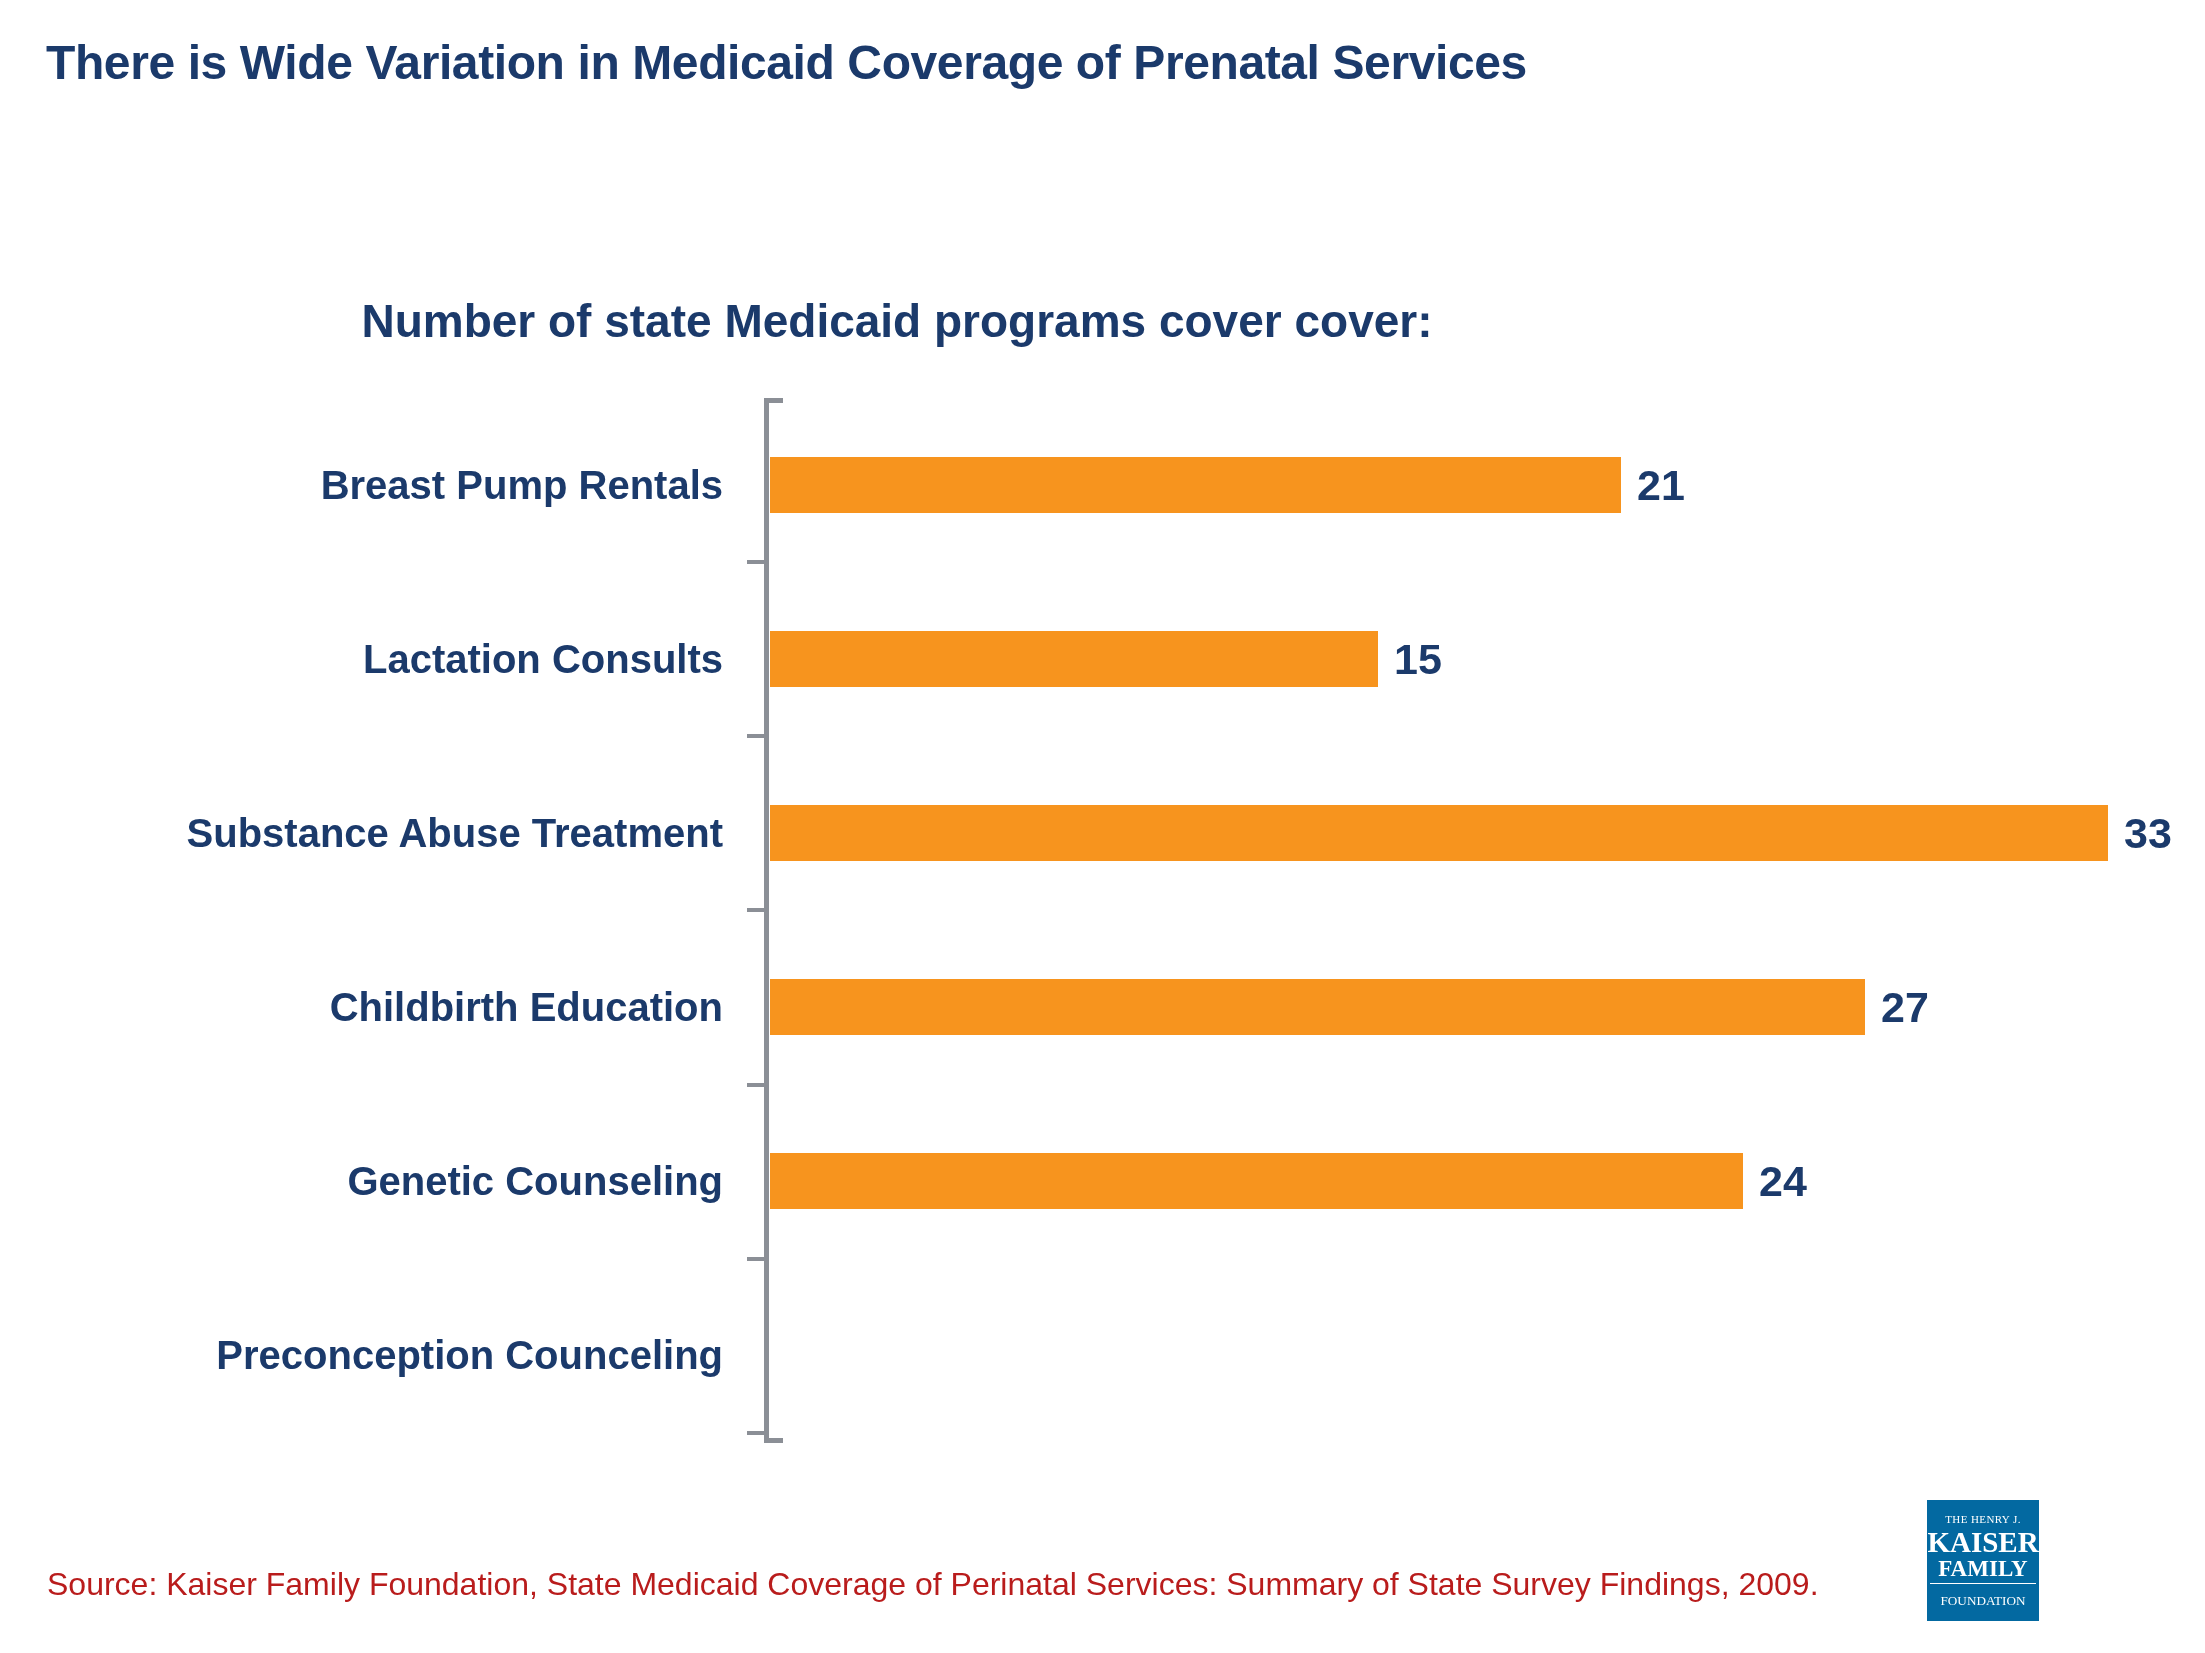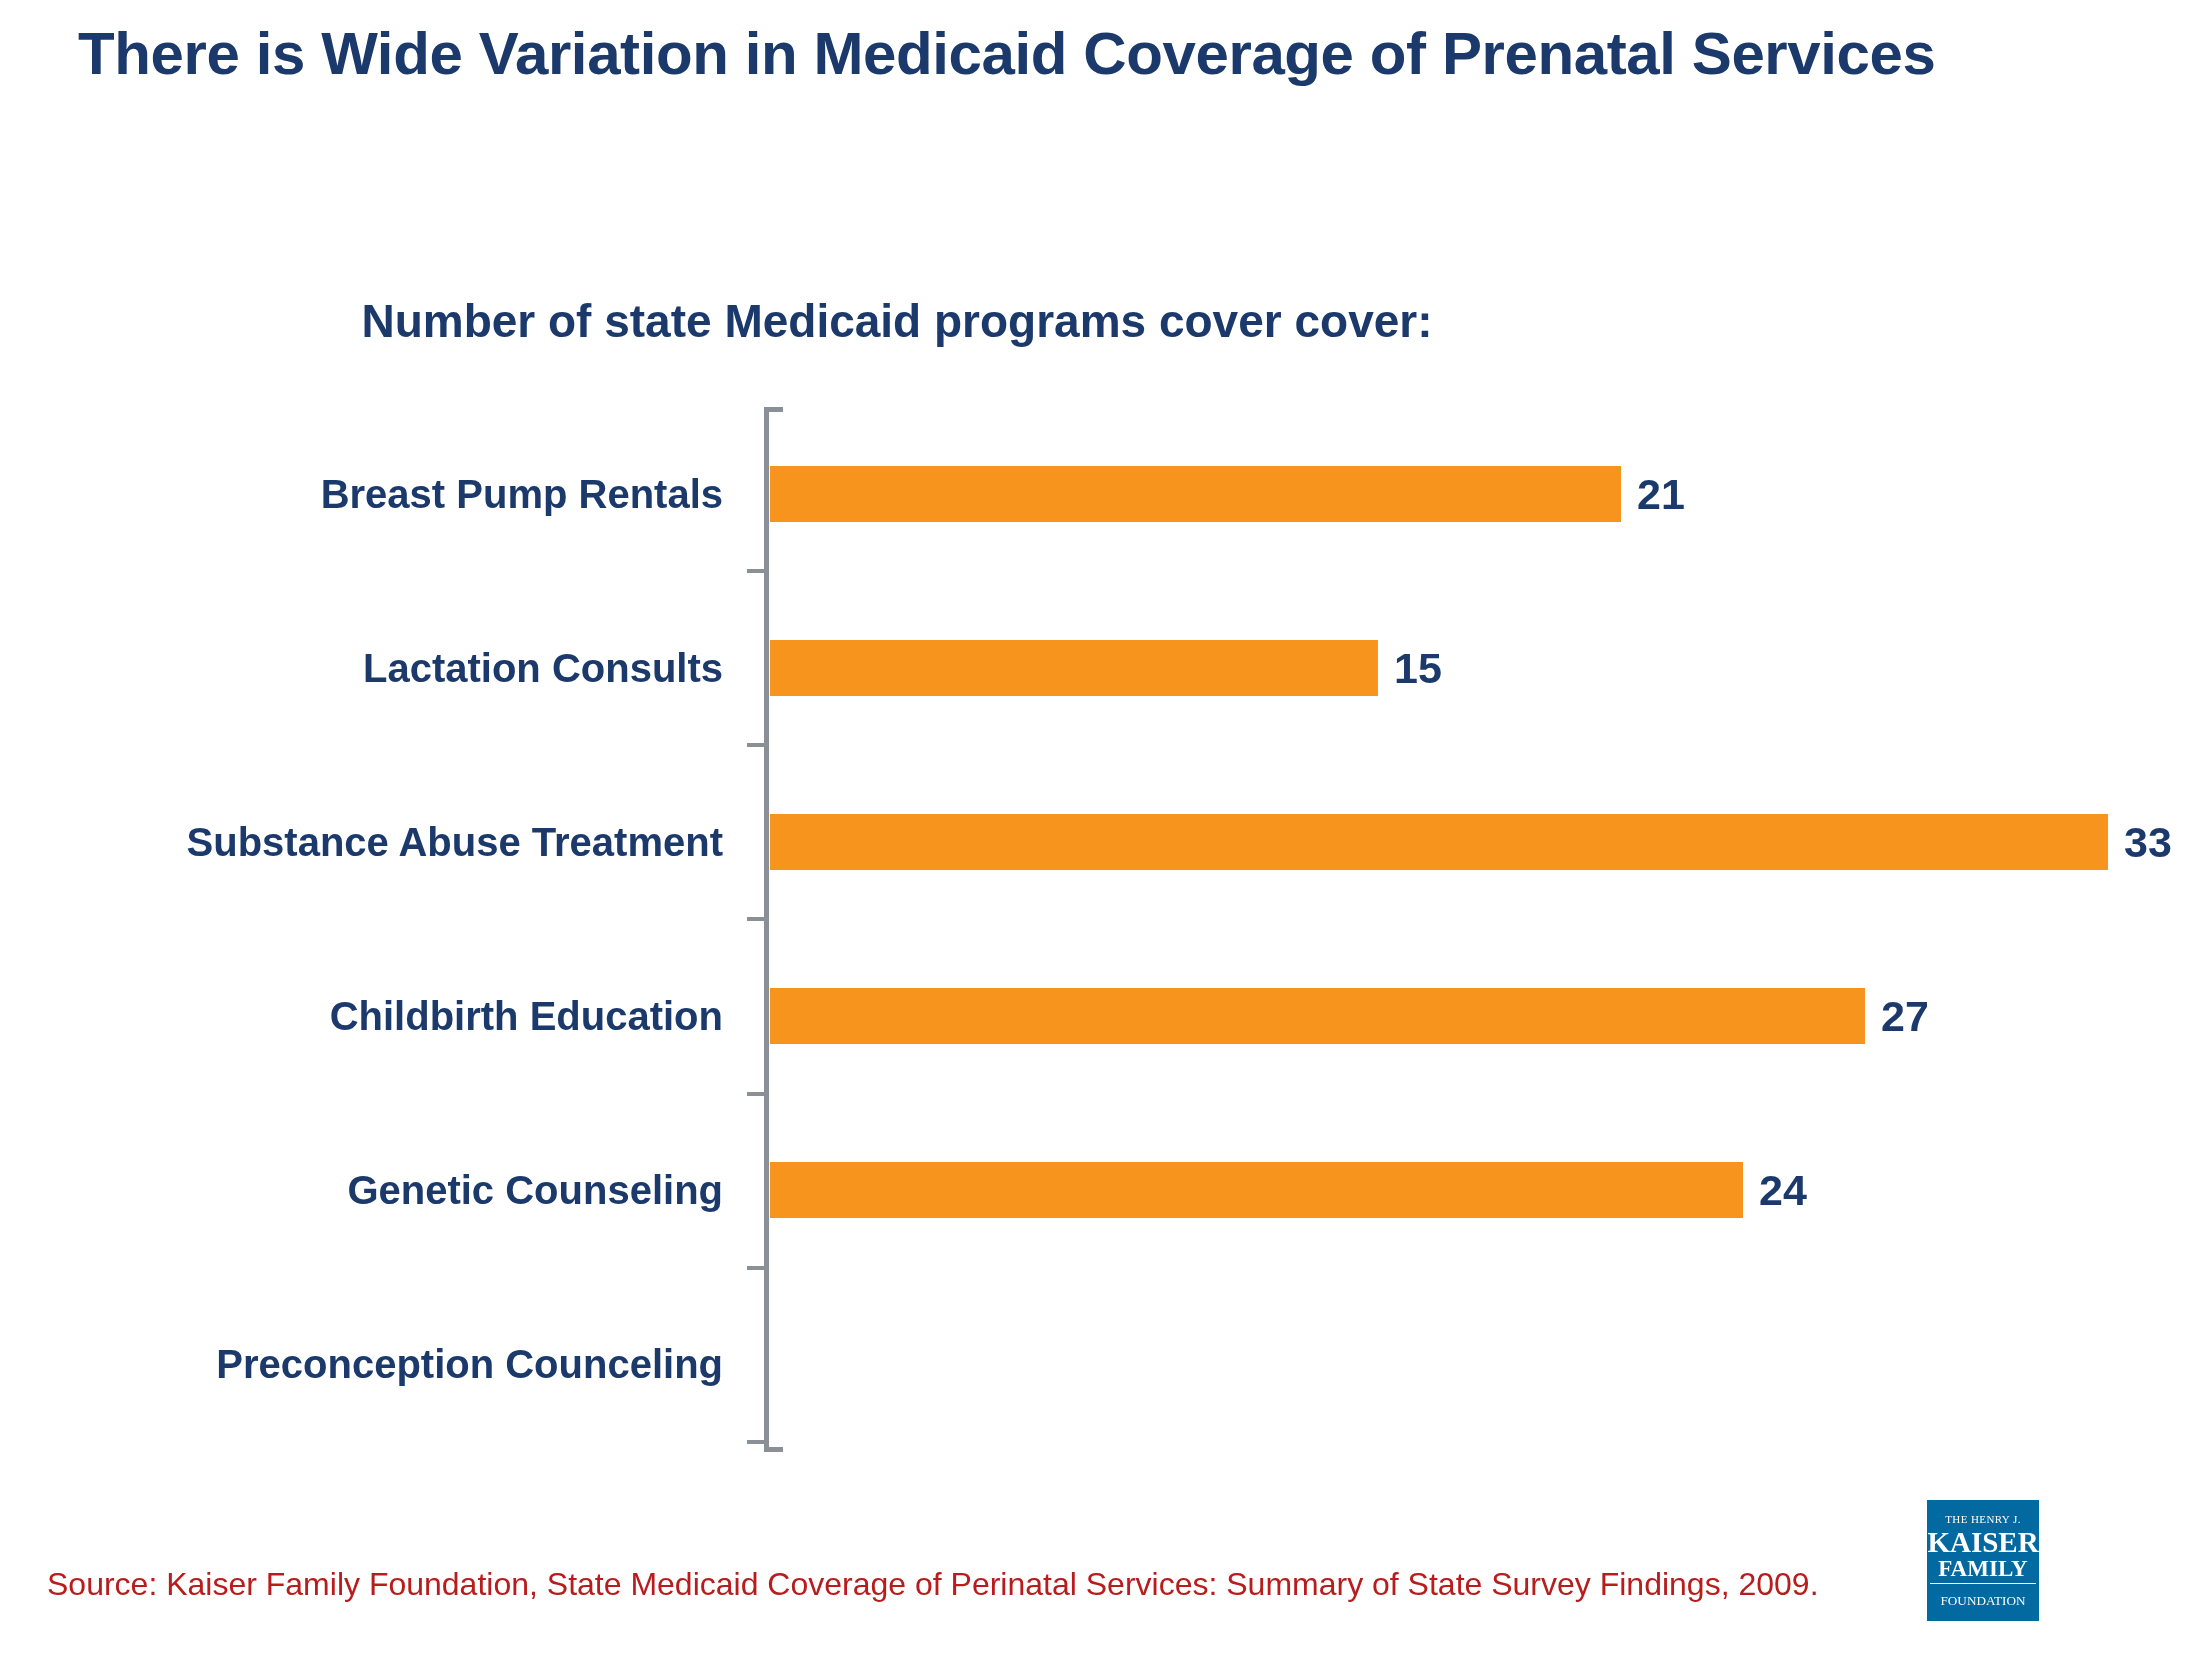--- a/index.html
+++ b/index.html
@@ -17,43 +17,42 @@
   }
   .slide {
     position: relative;
     width: 2205px;
     height: 1654px;
     box-sizing: border-box;
   }
   .title {
     position: absolute;
     left: 46px;
-    top: 20px;
+    top: 36px;
     width: 2029px;
-    font-size: 60px;
+    font-size: 48px;
     font-weight: bold;
     line-height: 1.12;
     letter-spacing: -0.4px;
     color: #1b3a6b;
-    margin-left: 32px;
   }
   .subtitle {
     position: absolute;
     left: 0;
     top: 294px;
     width: 1794px;
     text-align: center;
     font-size: 46px;
     font-weight: bold;
     color: #1b3a6b;
   }
   .chart-area {
     position: absolute;
     left: 0;
-    top: 397px;
+    top: 388px;
     width: 2205px;
     height: 1051px;
   }
   .axis-line {
     position: absolute;
     left: 764px;
     top: 10.3px;
     width: 5.1px;
     height: 1045px;
     background: #8b8f96;

